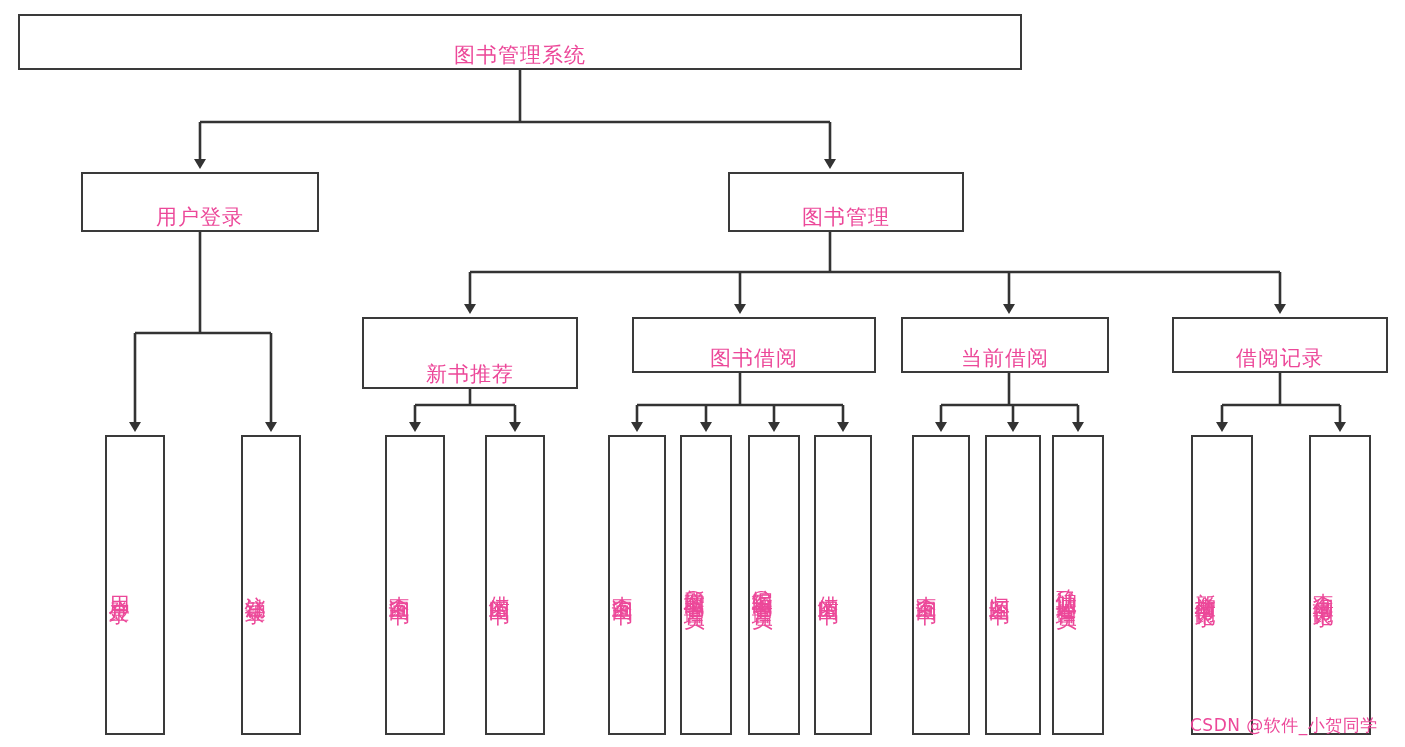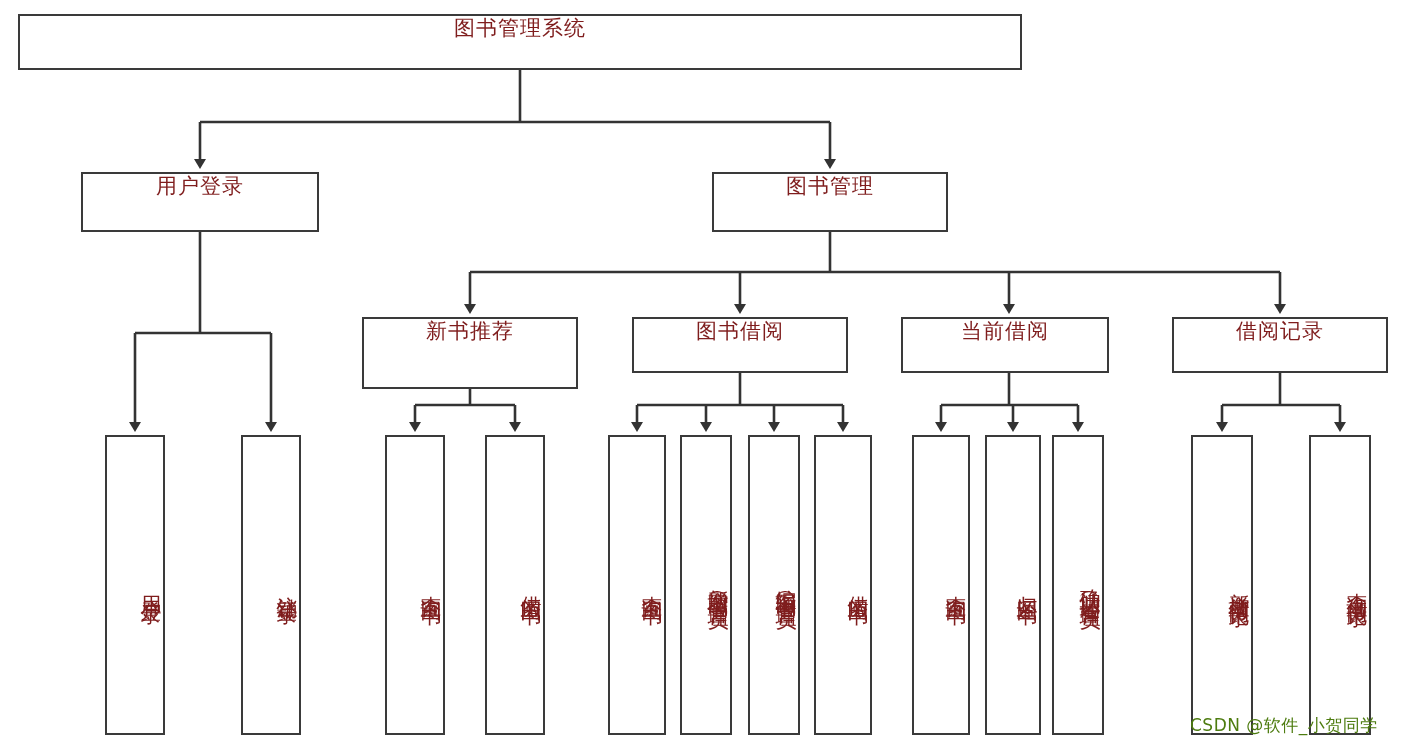--- a/index.html
+++ b/index.html
@@ -25,23 +25,23 @@
     width: 1405px;
     height: 747px;
     pointer-events: none;
   }
   .node {
     position: absolute;
     box-sizing: border-box;
     background: #ffffff;
     border: 2px solid #3a3a3a;
     display: flex;
-    align-items: flex-start;
+    align-items: flex-end;
     justify-content: center;
-    color: #7f1d1d;
+    color: #ec4899;
     z-index: 2;
   }
   .node.horiz {
     font-size: 21px;
     letter-spacing: 1px;
     line-height: 1.2;
     text-align: center;
   }
   .node.vert {
     writing-mode: vertical-rl;
@@ -52,21 +52,21 @@
     text-align: center;
     padding: 6px 0;
   }
   .node.vert span {
     writing-mode: vertical-rl;
     text-orientation: upright;
   }
   .watermark {
     position: absolute;
     font-size: 17px;
-    color: #4d7c0f;
+    color: #ec4899;
     letter-spacing: 0.5px;
     white-space: nowrap;
     z-index: 5;
     user-select: none;
   }
 </style>
 </head>
 <body>
 
 <div id="canvas">
@@ -125,28 +125,28 @@
     </g>
   </svg>
 
   <div class="node horiz" style="left:18px; top:14px; width:1004px; height:56px;">
     <span>图书管理系统</span>
   </div>
 
   <div class="node horiz" style="left:81px; top:172px; width:238px; height:60px;">
     <span>用户登录</span>
   </div>
-  <div class="node horiz" style="left:712px; top:172px; width:236px; height:60px;">
+  <div class="node horiz" style="left:728px; top:172px; width:236px; height:60px;">
     <span>图书管理</span>
   </div>
 
   <div class="node horiz" style="left:362px; top:317px; width:216px; height:72px;">
     <span>新书推荐</span>
   </div>
-  <div class="node horiz" style="left:632px; top:317px; width:216px; height:56px;">
+  <div class="node horiz" style="left:632px; top:317px; width:244px; height:56px;">
     <span>图书借阅</span>
   </div>
   <div class="node horiz" style="left:901px; top:317px; width:208px; height:56px;">
     <span>当前借阅</span>
   </div>
   <div class="node horiz" style="left:1172px; top:317px; width:216px; height:56px;">
     <span>借阅记录</span>
   </div>
 
   <div class="node vert" style="left:105px; top:435px; width:60px; height:300px;">

